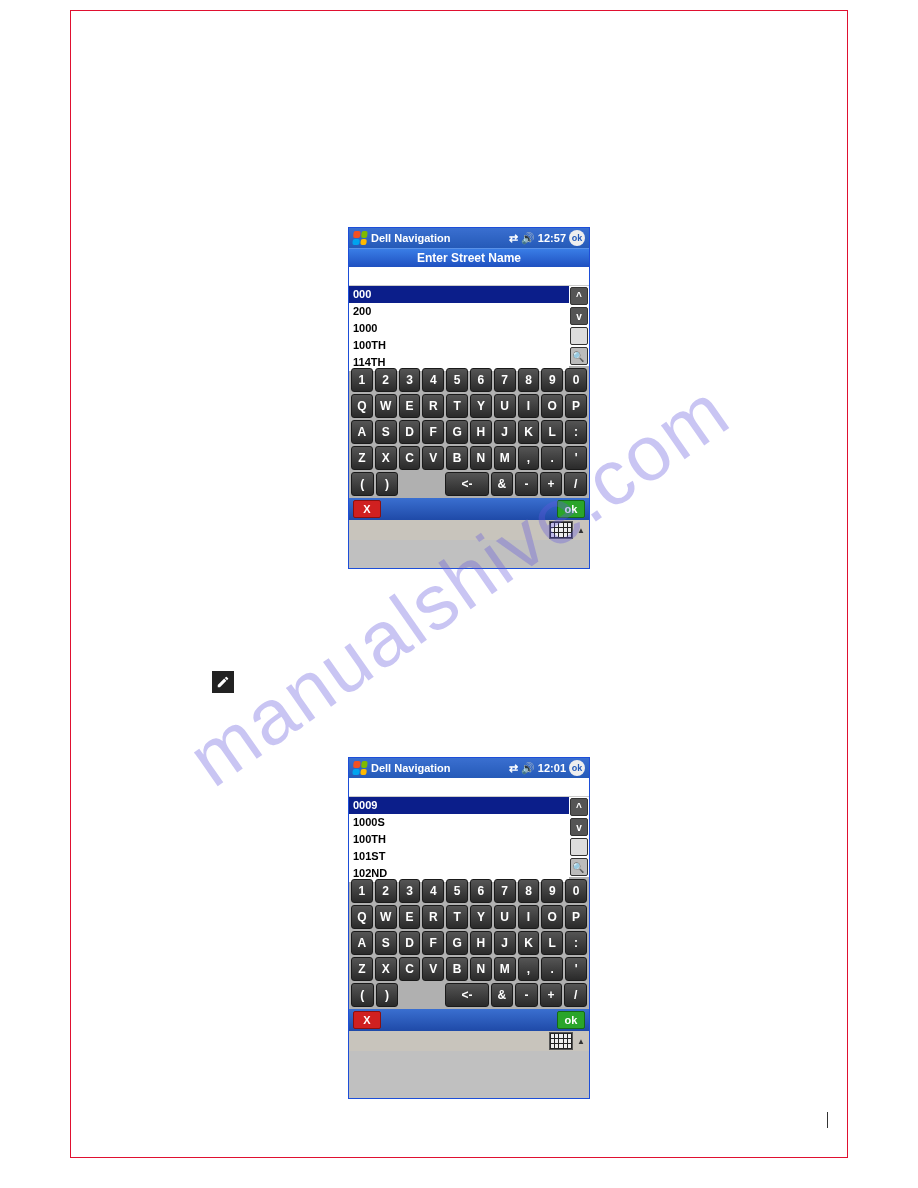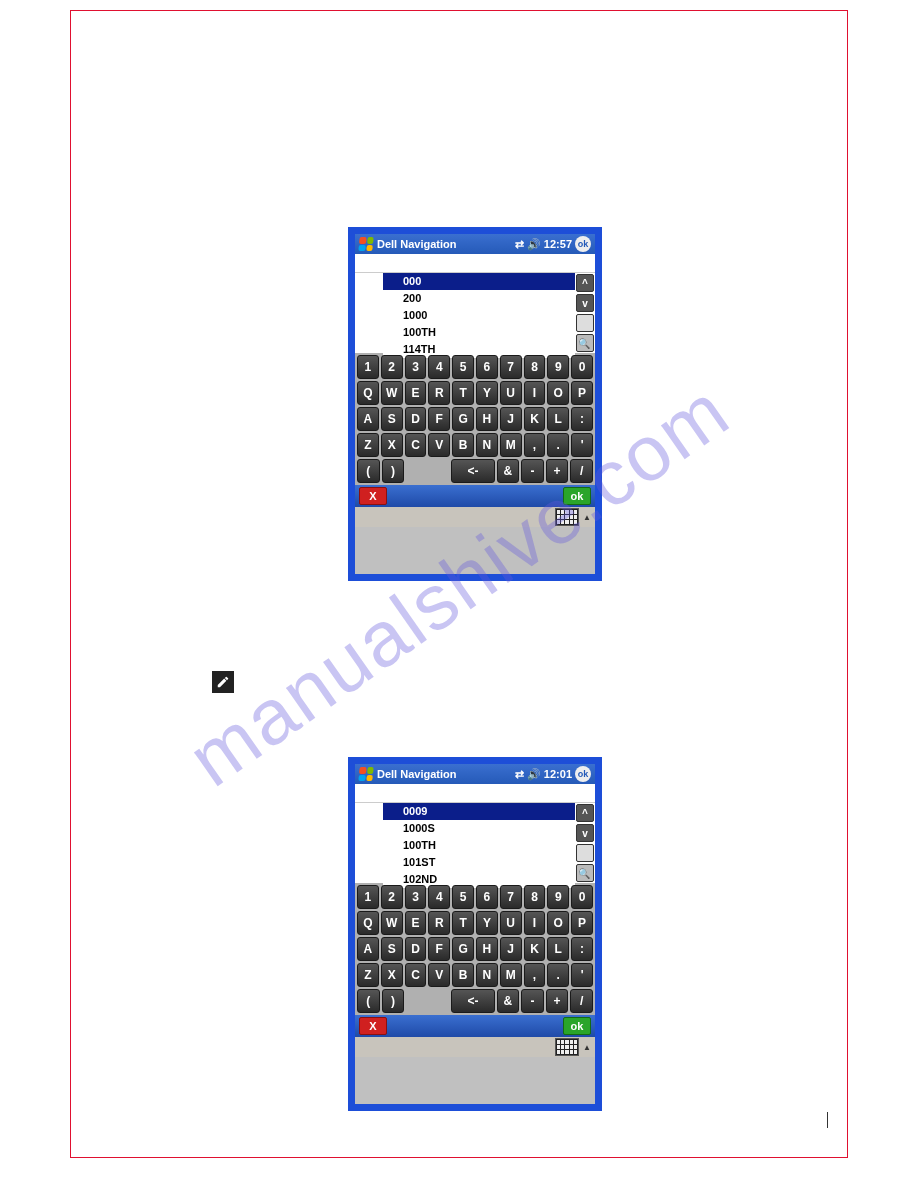--- a/index.html
+++ b/index.html
@@ -43,21 +43,21 @@
     border-left: 1px solid #333;
     height: 16px;
   }
 
   
   .device {
     position: absolute;
     width: 240px;
     height: 340px;
     background: #c0c0c0;
-    border: 7px solid #1d4ed8;
+    border: 1px solid #1d4ed8;
     font-size: 11px;
   }
   .dev1 { left: 348px; top: 227px; }
   .dev2 { left: 348px; top: 757px; }
 
   .titlebar {
     height: 20px;
     background: linear-gradient(#3a6fd0, #255ab8);
     color: #fff;
     display: flex;
@@ -112,25 +112,24 @@
     background:#fff;
     display:flex;
   }
   .list-items {
     flex:1;
     display:flex; flex-direction:column;
     font-weight:bold;
     font-size:11px;
   }
   .list-item {
-    padding: 1px 20px;
+    padding: 1px 4px;
     line-height: 15px;
     color:#000;
     background:#fff;
-    margin-left:28px;
   }
   .list-item.selected {
     background:#0b1e8a;
     color:#fff;
   }
   .list-scroll {
     width: 18px;
     display:flex; flex-direction:column;
     gap:2px;
     padding:1px;
@@ -239,20 +238,21 @@
         <span></span>
       </div>
     <span class="title-app">Dell Navigation</span>
     <div class="title-right">
       <span class="conn-icon">⇄</span>
       <span class="vol-icon">🔊</span>
       <span>12:57</span>
       <div class="ok-circle">ok</div>
     </div>
   </div>
+  <div class="bluebar">Enter Street Name</div>
   <div class="input-area"></div>
   <div class="listbox">
     <div class="list-items" id="list1">
         <div class="list-item selected">000</div>
         <div class="list-item">200</div>
         <div class="list-item">1000</div>
         <div class="list-item">100TH</div>
         <div class="list-item">114TH</div>
       </div>
     <div class="list-scroll">

